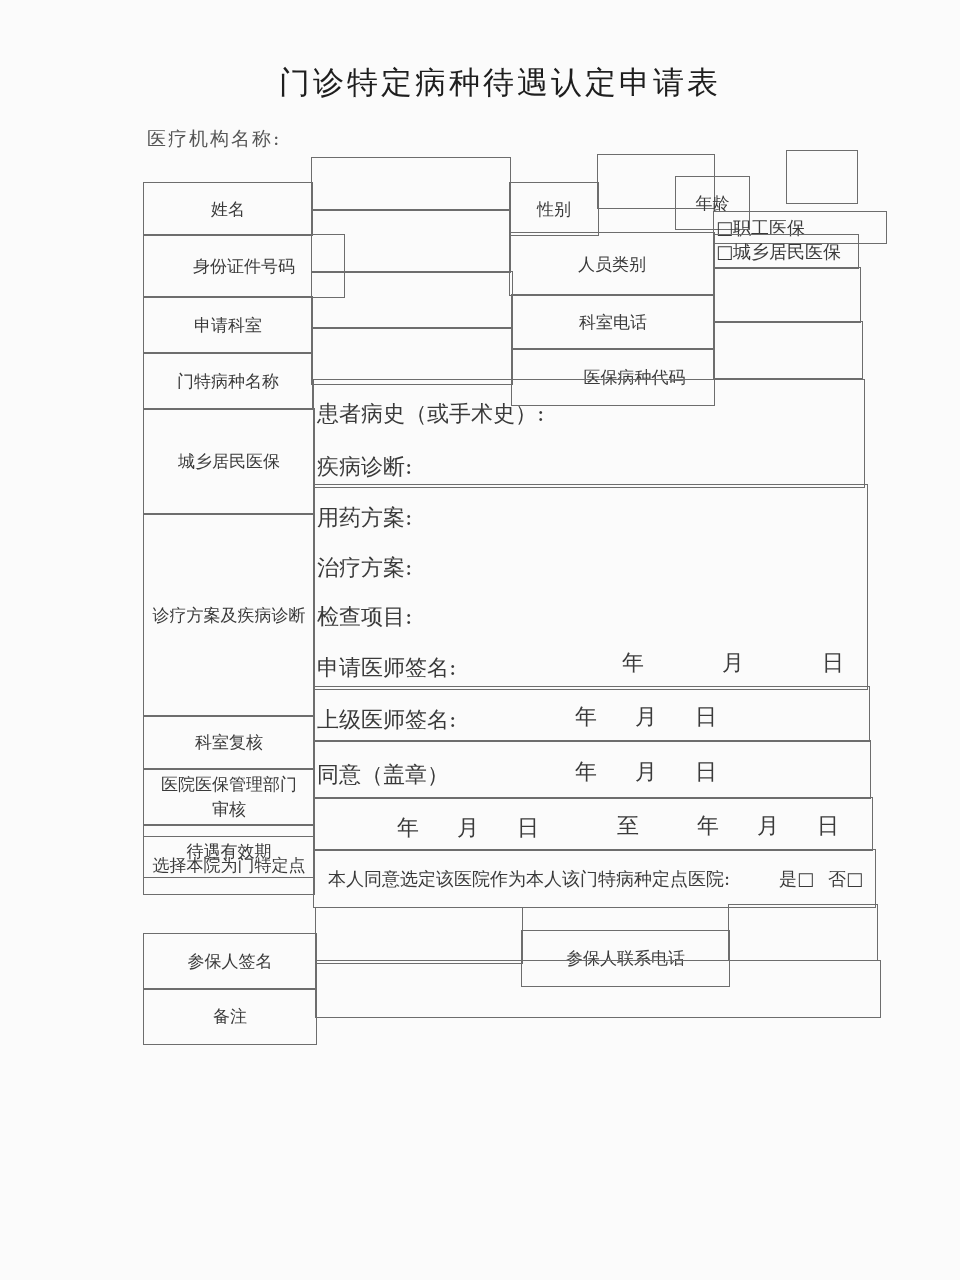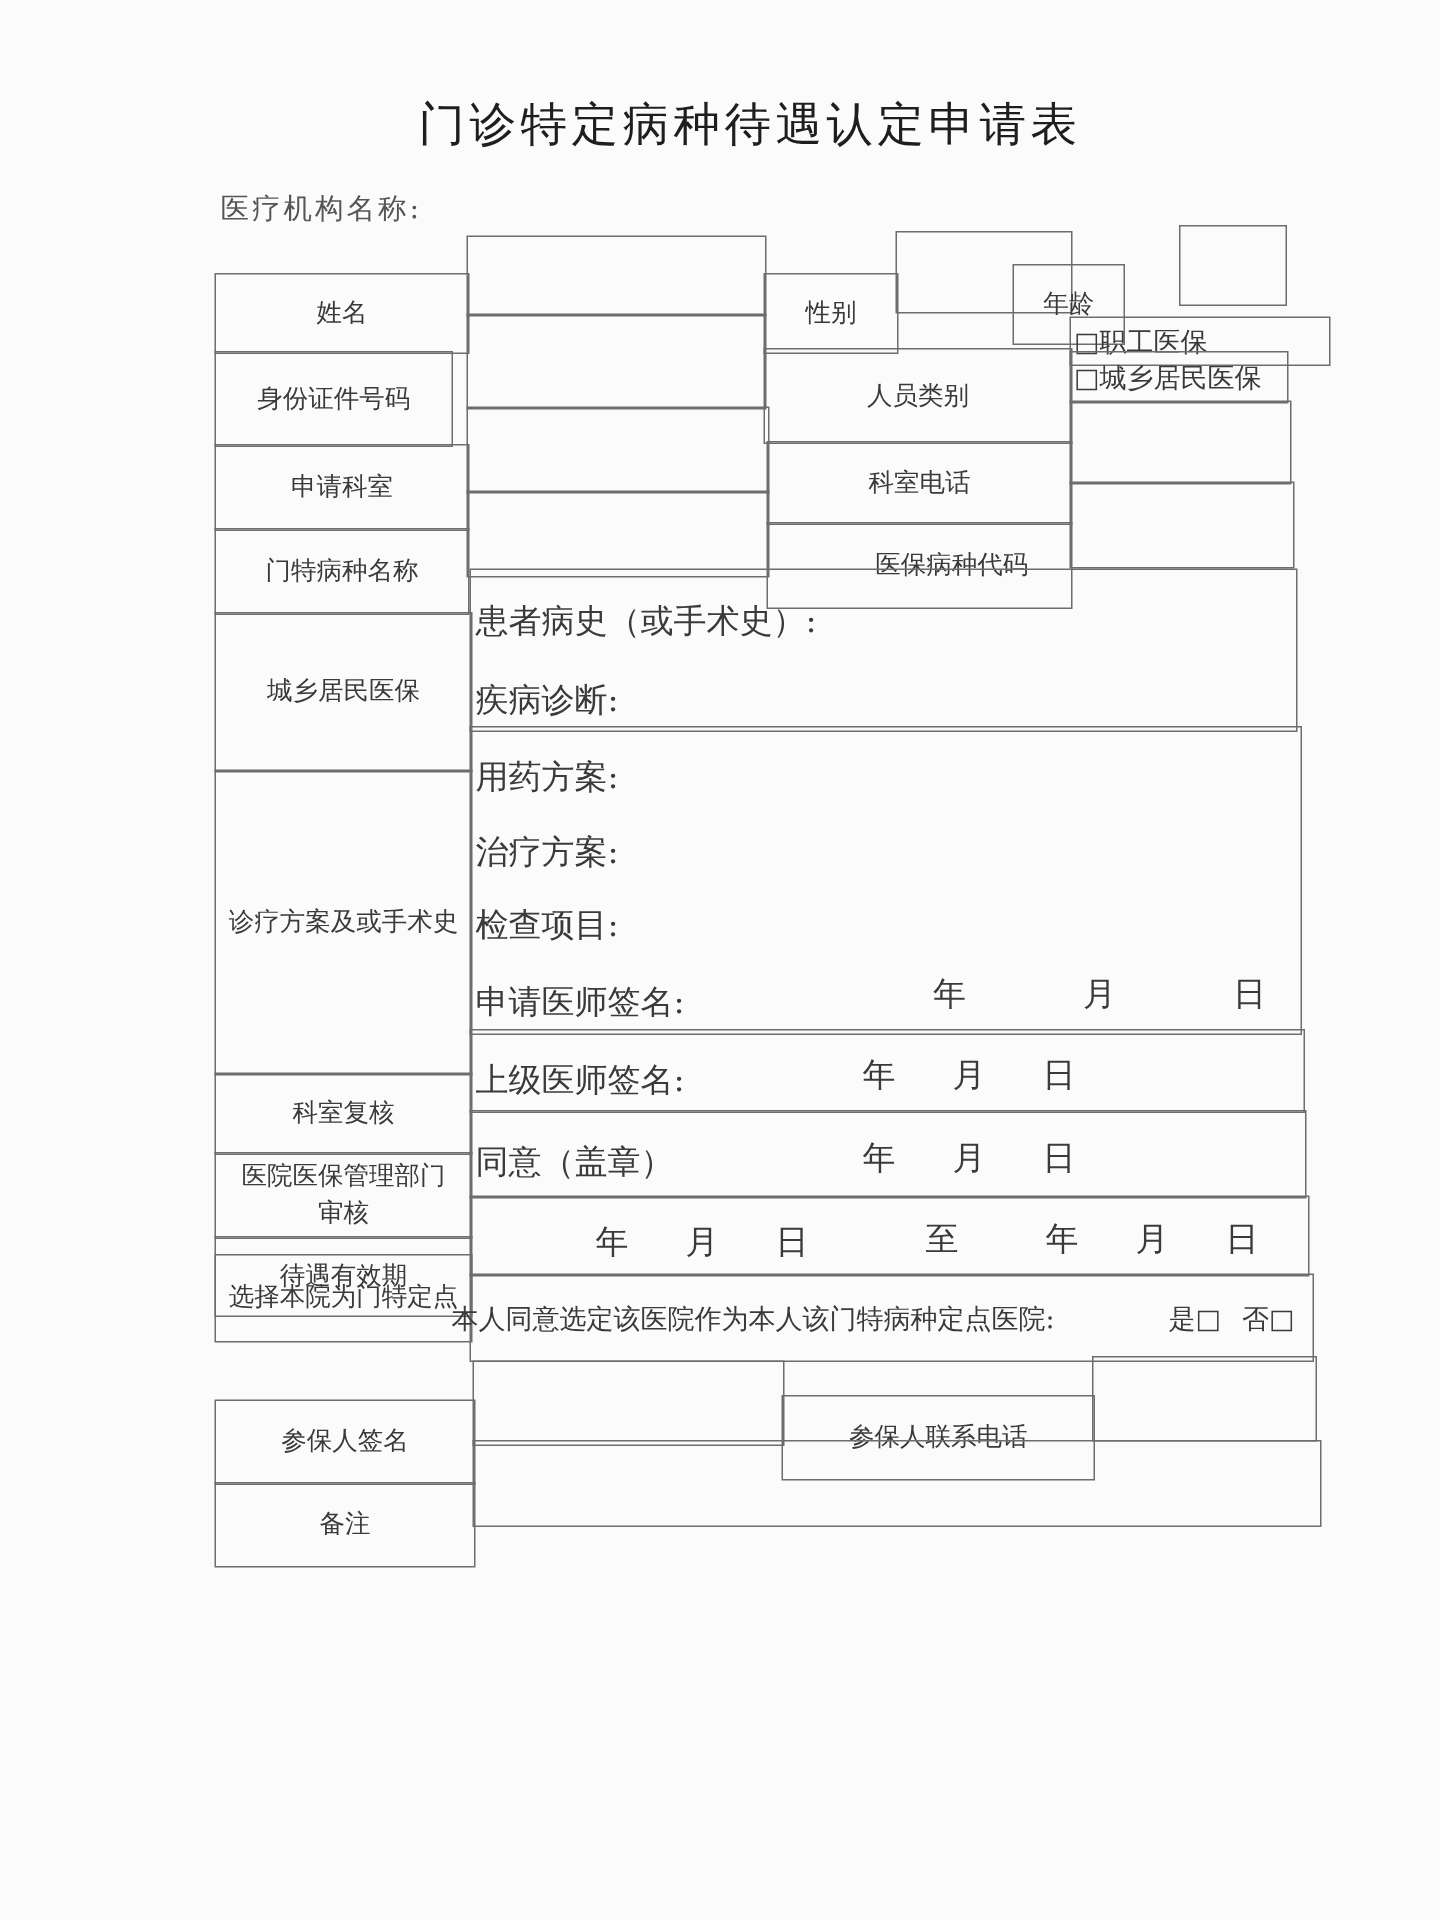--- a/index.html
+++ b/index.html
@@ -30,21 +30,21 @@
 <div class="title">门诊特定病种待遇认定申请表</div>
 <div class="inst">医疗机构名称:</div>
 
 <div class="cell lbl" style="left:143px;top:157px;width:170px;height:54px;">姓名</div>
 <div class="cell val" style="left:311px;top:157px;width:200px;height:54px;"></div>
 <div class="cell lbl" style="left:509px;top:157px;width:90px;height:54px;">性别</div>
 <div class="cell val" style="left:597px;top:154px;width:118px;height:55px;"></div>
 <div class="cell lbl" style="left:675px;top:151px;width:75px;height:54px;">年龄</div>
 <div class="cell val" style="left:786px;top:150px;width:72px;height:54px;"></div>
 
-<div class="cell lbl" style="left:143px;top:209px;width:159px;height:64px;">身份证件号码</div>
+<div class="cell lbl" style="left:143px;top:209px;width:202px;height:64px;">身份证件号码</div>
 <div class="cell val" style="left:311px;top:209px;width:200px;height:64px;"></div>
 <div class="cell lbl" style="left:509px;top:207px;width:206px;height:64px;">人员类别</div>
 <div class="cell chk" style="left:713px;top:211px;width:174px;height:33px;">□职工医保</div>
 <div class="cell chk" style="left:713px;top:234px;width:146px;height:35px;">□城乡居民医保</div>
 
 <div class="cell lbl" style="left:143px;top:271px;width:170px;height:58px;">申请科室</div>
 <div class="cell val" style="left:311px;top:271px;width:202px;height:58px;"></div>
 <div class="cell lbl" style="left:511px;top:269px;width:204px;height:56px;">科室电话</div>
 <div class="cell val" style="left:713px;top:267px;width:148px;height:56px;"></div>
 
@@ -53,21 +53,21 @@
 <div class="cell lbl" style="left:511px;top:323px;width:204px;height:58px;padding-left:43px;">医保病种代码</div>
 <div class="cell val" style="left:713px;top:321px;width:150px;height:58px;"></div>
 
 <div class="cell lbl" style="left:143px;top:383px;width:172px;height:107px;">城乡居民医保</div>
 <div class="cell val" style="left:313px;top:379px;width:552px;height:109px;"></div>
 <div class="txt" style="left:317px;top:399px;">患者病史（或手术史）:</div>
 <div class="txt" style="left:317px;top:452px;">疾病诊断:</div>
 
 <div class="cell lbl" style="left:143px;top:488px;width:172px;height:204px;flex-direction:row;">
   <span>诊疗方案及</span>
-  <span>或手术史</span>
+  <span>疾病诊断</span>
 </div>
 <div class="cell val" style="left:313px;top:484px;width:555px;height:206px;"></div>
 <div class="txt" style="left:317px;top:503px;">用药方案:</div>
 <div class="txt" style="left:317px;top:553px;">治疗方案:</div>
 <div class="txt" style="left:317px;top:602px;">检查项目:</div>
 <div class="txt" style="left:317px;top:653px;">申请医师签名:</div>
 <div class="txt" style="left:622px;top:648px;">年</div>
 <div class="txt" style="left:722px;top:648px;">月</div>
 <div class="txt" style="left:822px;top:648px;">日</div>
 
@@ -96,21 +96,21 @@
 <div class="txt" style="left:617px;top:811px;">至</div>
 <div class="txt" style="left:697px;top:811px;">年</div>
 <div class="txt" style="left:757px;top:811px;">月</div>
 <div class="txt" style="left:817px;top:811px;">日</div>
 
 <div class="cell lbl" style="left:143px;top:811px;width:172px;height:59px;flex-direction:row;">
   <span>选择本院为</span>
   <span>门特定点</span>
 </div>
 <div class="cell val" style="left:313px;top:849px;width:563px;height:59px;"></div>
-<div class="txt" style="left:301px;top:867px;font-size:18px;">本人同意选定该医院作为本人该门特病种定点医院:</div>
+<div class="txt" style="left:328px;top:867px;font-size:18px;">本人同意选定该医院作为本人该门特病种定点医院:</div>
 <div class="txt" style="left:779px;top:867px;font-size:18px;">是□</div>
 <div class="txt" style="left:828px;top:867px;font-size:18px;">否□</div>
 
 <div class="cell lbl" style="left:143px;top:908px;width:174px;height:57px;">参保人签名</div>
 <div class="cell val" style="left:315px;top:907px;width:208px;height:57px;"></div>
 <div class="cell lbl" style="left:521px;top:905px;width:209px;height:57px;">参保人联系电话</div>
 <div class="cell val" style="left:728px;top:904px;width:150px;height:57px;"></div>
 
 <div class="cell lbl" style="left:143px;top:963px;width:174px;height:57px;">备注</div>
 <div class="cell val" style="left:315px;top:960px;width:566px;height:58px;"></div>

